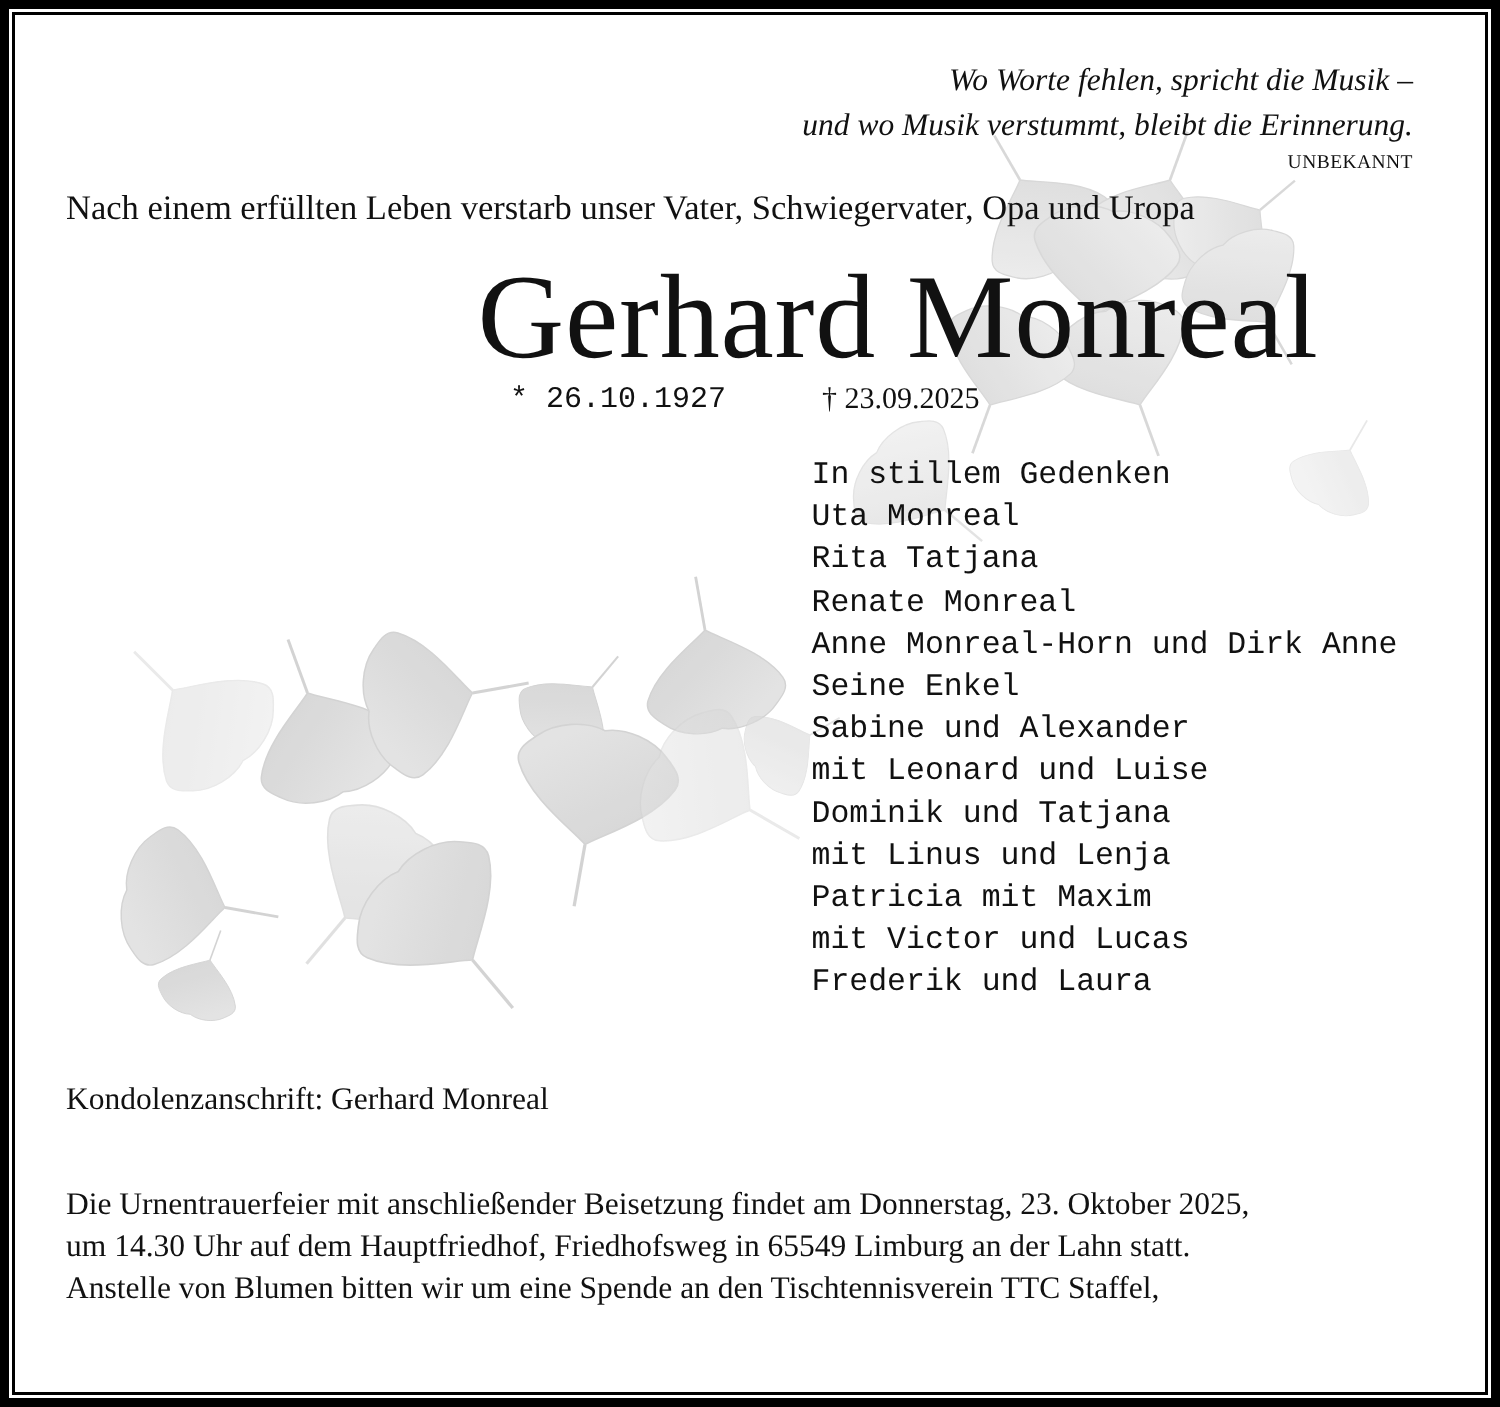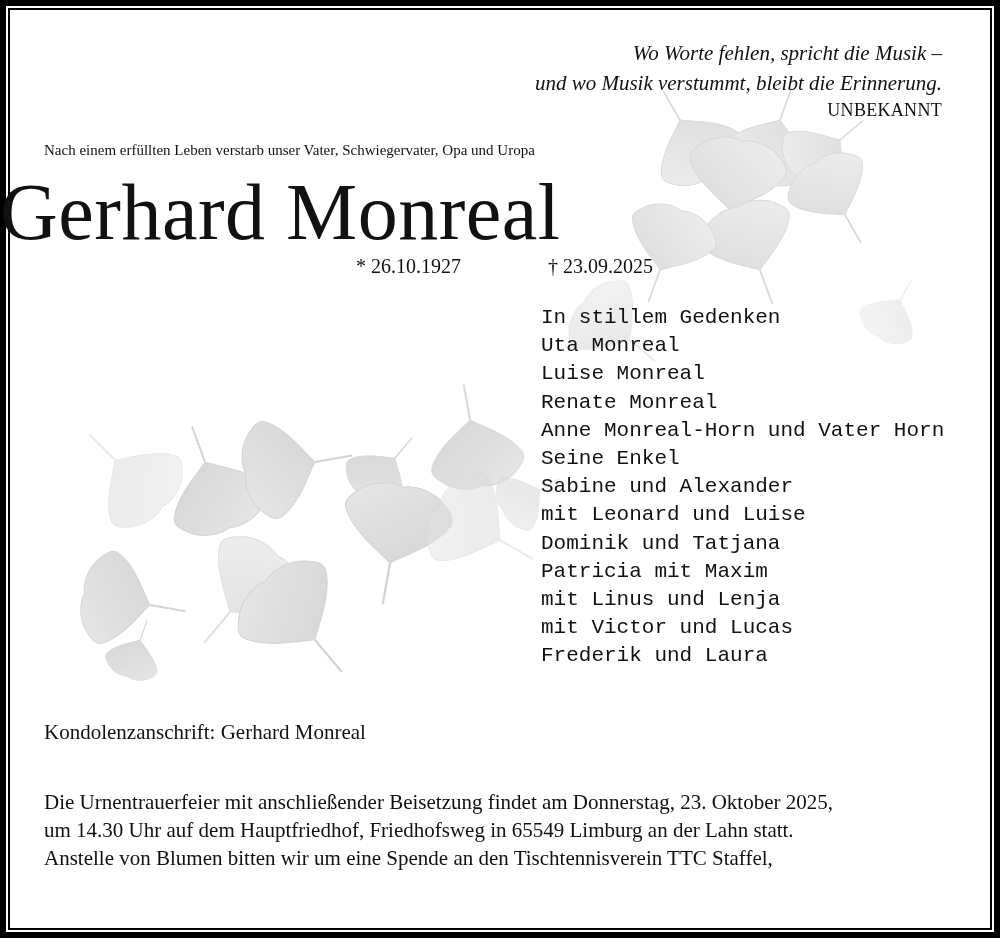--- a/index.html
+++ b/index.html
@@ -4,25 +4,25 @@
 <style>
   html, body { margin: 0; padding: 0; background: #ffffff; }
   body { width: 1000px; height: 938px; position: relative; overflow: hidden; font-family: "Liberation Serif", "DejaVu Serif", serif; color: #111; }
   .frame-outer { position: absolute; left: 0; top: 0; width: 1000px; height: 938px; box-sizing: border-box; border: 6px solid #000; }
   .frame-inner { position: absolute; left: 8px; top: 8px; right: 8px; bottom: 8px; border: 2px solid #000; }
   .leaves { position: absolute; left: 0; top: 0; width: 1000px; height: 938px; pointer-events: none; }
   .t { position: absolute; white-space: nowrap; }
   .quote { right: 58px; text-align: left; font-style: italic; font-size: 21px; line-height: 30px; }
   .quote1 { top: 38px; }
   .quote2 { top: 68px; }
-  .author { right: 58px; top: 100px; font-size: 18px; letter-spacing: 0.3px; }
-  .intro { left: 44px; top: 142px; font-size: 15px; text-align: center; }
-  .name { left: 0; width: 879px; text-align: left; top: 162px; font-size: 80px; line-height: 100px; letter-spacing: 0.5px; }
+  .author { right: 58px; top: 100px; font-size: 13px; letter-spacing: 0.3px; }
+  .intro { left: 44px; top: 126px; font-size: 23px; text-align: center; }
+  .name { left: 0; width: 879px; text-align: right; top: 162px; font-size: 80px; line-height: 100px; letter-spacing: 0.5px; }
   .dates { top: 255px; font-size: 20px; }
-  .born { left: 356px; }
+  .born { left: 340px; font-family: Liberation Mono, monospace; }
   .died { left: 548px; }
   .family { left: 541px; top: 304px; font-size: 21px; line-height: 28.2px; }
   .family div { height: 28.2px; font-family: Liberation Mono, monospace; }
   .condolence { left: 44px; top: 718px; font-size: 21px; line-height: 28px; }
   .service { left: 44px; top: 788px; font-size: 21px; line-height: 28px; }
 </style>
 </head>
 <body>
 
 <div class="frame-outer"></div>
@@ -79,29 +79,29 @@
 <div class="t intro">Nach einem erfüllten Leben verstarb unser Vater, Schwiegervater, Opa und Uropa</div>
 
 <div class="t name">Gerhard Monreal</div>
 
 <div class="t dates born">* 26.10.1927</div>
 <div class="t dates died">† 23.09.2025</div>
 
 <div class="t family">
   <div>In stillem Gedenken</div>
   <div>Uta Monreal</div>
-  <div>Luise Monreal</div>
+  <div>Rita Tatjana</div>
   <div>Renate Monreal</div>
-  <div>Anne Monreal-Horn und Vater Horn</div>
+  <div>Anne Monreal-Horn und Dirk Anne</div>
   <div>Seine Enkel</div>
   <div>Sabine und Alexander</div>
   <div>mit Leonard und Luise</div>
   <div>Dominik und Tatjana</div>
+  <div>mit Linus und Lenja</div>
   <div>Patricia mit Maxim</div>
-  <div>mit Linus und Lenja</div>
   <div>mit Victor und Lucas</div>
   <div>Frederik und Laura</div>
 </div>
 
 <div class="t condolence">
   <div>Kondolenzanschrift: Gerhard Monreal</div>
 </div>
 
 <div class="t service">
   <div>Die Urnentrauerfeier mit anschließender Beisetzung findet am Donnerstag, 23. Oktober 2025,</div>

